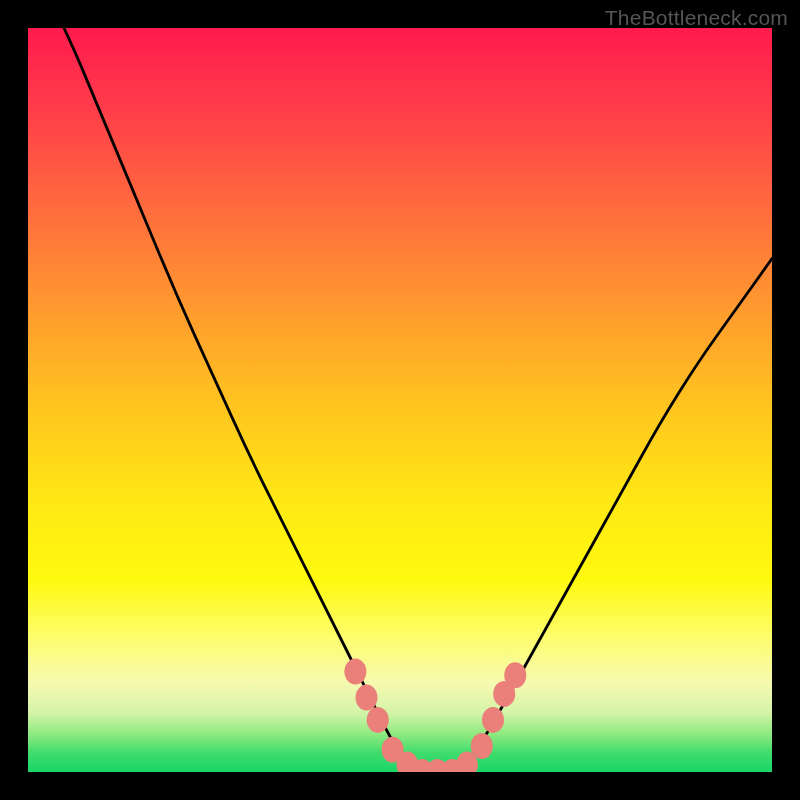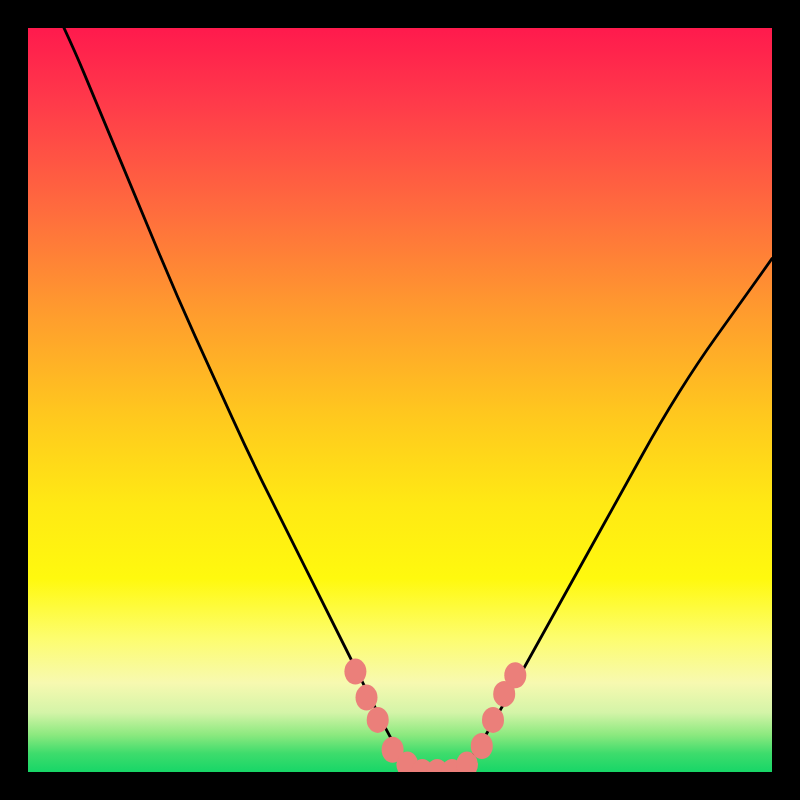--- a/index.html
+++ b/index.html
@@ -90,13 +90,14 @@
           <ellipse cx="424.1" cy="744.0" rx="11" ry="13" fill="#eb7f7a"></ellipse>
           <ellipse cx="439.0" cy="736.6" rx="11" ry="13" fill="#eb7f7a"></ellipse>
           <ellipse cx="453.8" cy="718.0" rx="11" ry="13" fill="#eb7f7a"></ellipse>
           <ellipse cx="465.0" cy="691.9" rx="11" ry="13" fill="#eb7f7a"></ellipse>
           <ellipse cx="476.2" cy="665.9" rx="11" ry="13" fill="#eb7f7a"></ellipse>
           <ellipse cx="487.3" cy="647.3" rx="11" ry="13" fill="#eb7f7a"></ellipse>
         </g>
     </svg>
   </div>
 
+  <div class="attribution">TheBottleneck.com</div>
 </div>
 
 </body></html>

